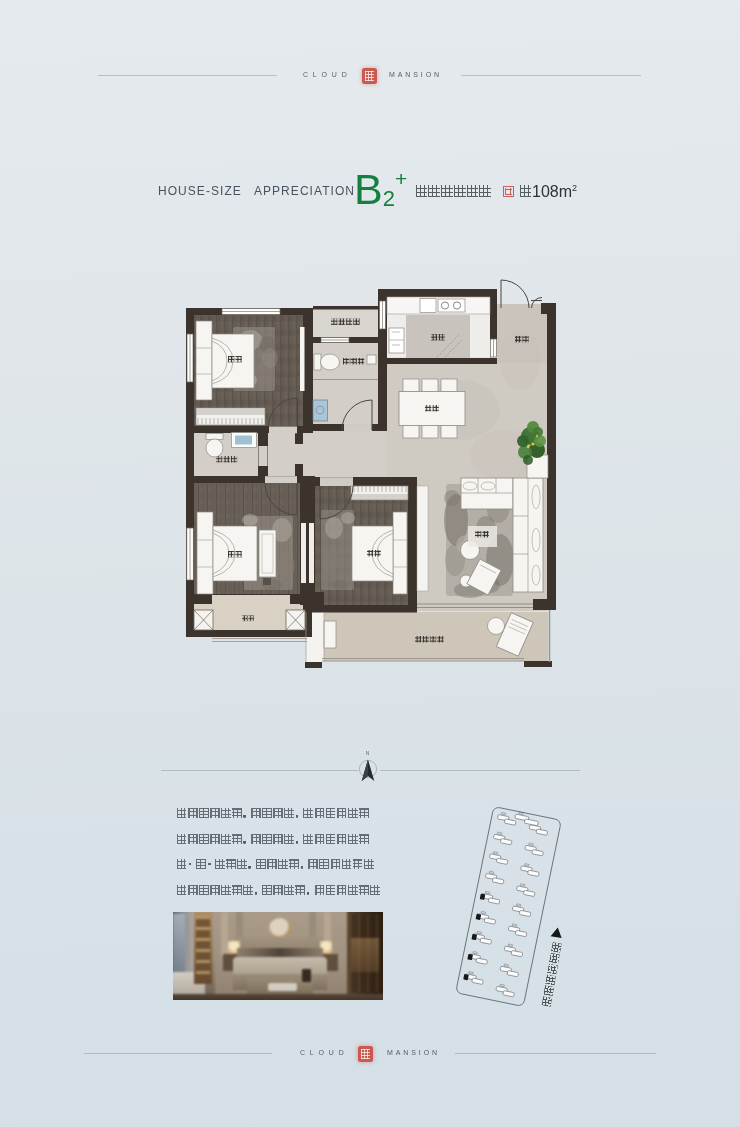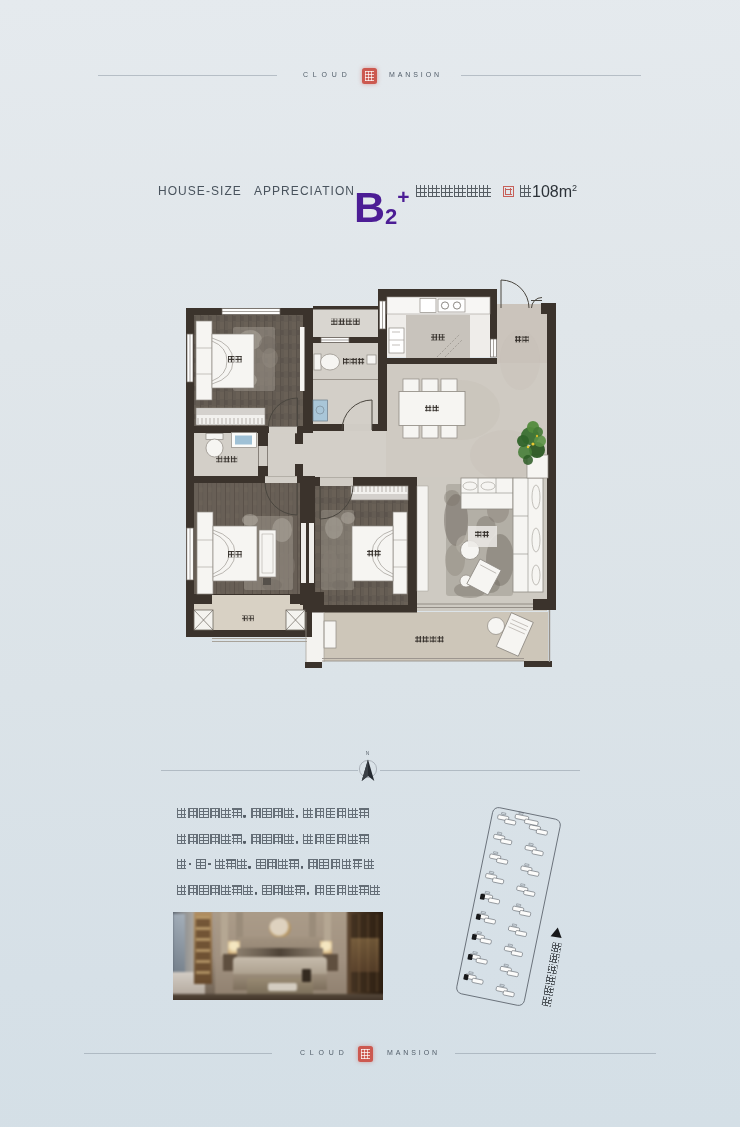--- a/index.html
+++ b/index.html
@@ -34,21 +34,21 @@
 <div class="brand2" style="left:389px;top:71px">MANSION</div>
 <div class="seal" style="left:362px;top:68px;width:15px;height:16px"></div>
 
 <div class="hline" style="left:84px;top:1053px;width:188px"></div>
 <div class="hline" style="left:455px;top:1053px;width:201px"></div>
 <div class="brand" style="left:300px;top:1049px">CLOUD</div>
 <div class="brand2" style="left:387px;top:1049px">MANSION</div>
 <div class="seal" style="left:358px;top:1046px;width:15px;height:16px"></div>
 
 <div class="abs" style="left:158px;top:184px;font-size:12px;letter-spacing:1.05px;color:#49535d;word-spacing:2px">HOUSE-SIZE&nbsp; APPRECIATION</div>
-<div class="abs" style="left:354px;top:186px;color:#4c1d95;font-size:43px;line-height:1;font-weight:700">B<span style="font-size:22px;vertical-align:-2px">2</span><span style="font-size:21px;vertical-align:18px">+</span></div>
+<div class="abs" style="left:354px;top:168px;color:#15803d;font-size:43px;line-height:1;font-weight:400">B<span style="font-size:22px;vertical-align:-2px">2</span><span style="font-size:21px;vertical-align:18px">+</span></div>
 <div class="row" style="left:415px;top:185px"><span class="tg"></span><span class="tg"></span><span class="tg"></span><span class="tg"></span><span class="tg"></span><span class="tg"></span></div>
 <div class="abs" style="left:503px;top:186px;width:11px;height:11px;border:1px solid #c5524a;background-image:repeating-linear-gradient(0deg,#c5524a 0 .8px,transparent .8px 2.6px),repeating-linear-gradient(90deg,#c5524a 0 .8px,transparent .8px 2.6px);background-size:7px 7px;background-position:1px 1px;background-repeat:no-repeat;opacity:.9"></div>
 <div class="row" style="left:519px;top:185px"><span class="tg"></span></div>
 <div class="abs" style="left:532px;top:183px;font-size:16px;color:#2c3238">108m<span style="font-size:9px;vertical-align:6px">2</span></div>
 <svg class="abs" style="left:180px;top:270px" width="382" height="404" viewBox="180 270 382 404">
     <defs>
 <pattern id="wd" width="8" height="14" patternUnits="userSpaceOnUse">
  <rect width="8" height="14" fill="#645c53"></rect>
  <rect x="0" width="0.8" height="14" fill="#574f47"></rect>
  <rect x="4" y="0" width="4" height="7" fill="#6d6359" opacity=".5"></rect>

